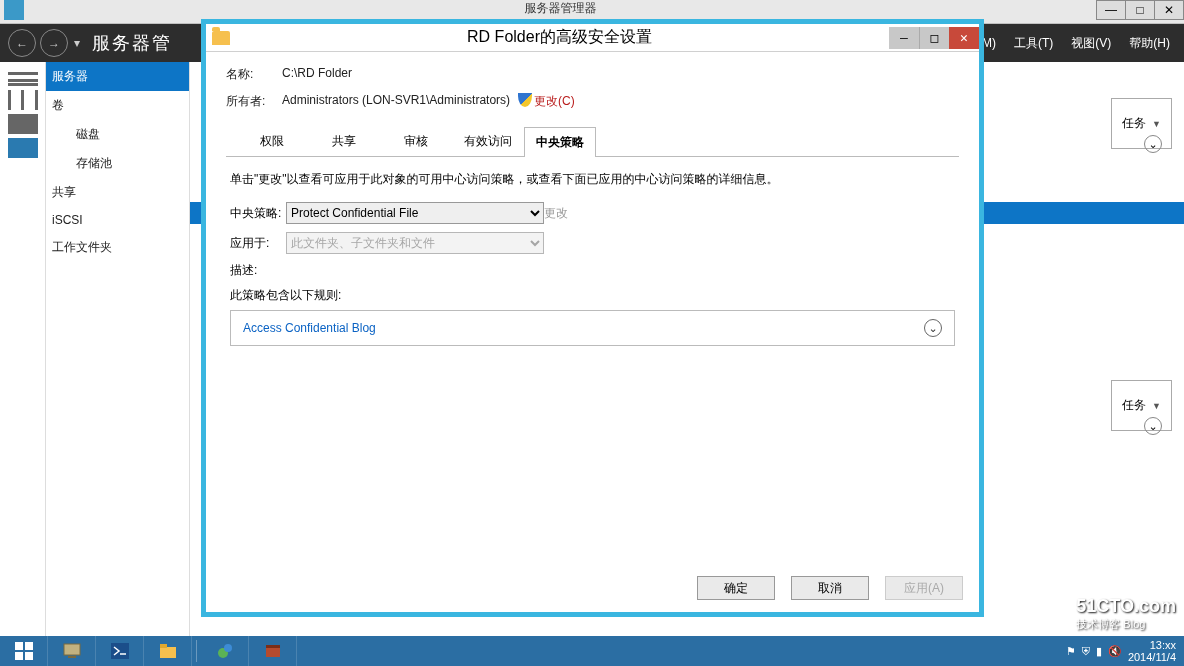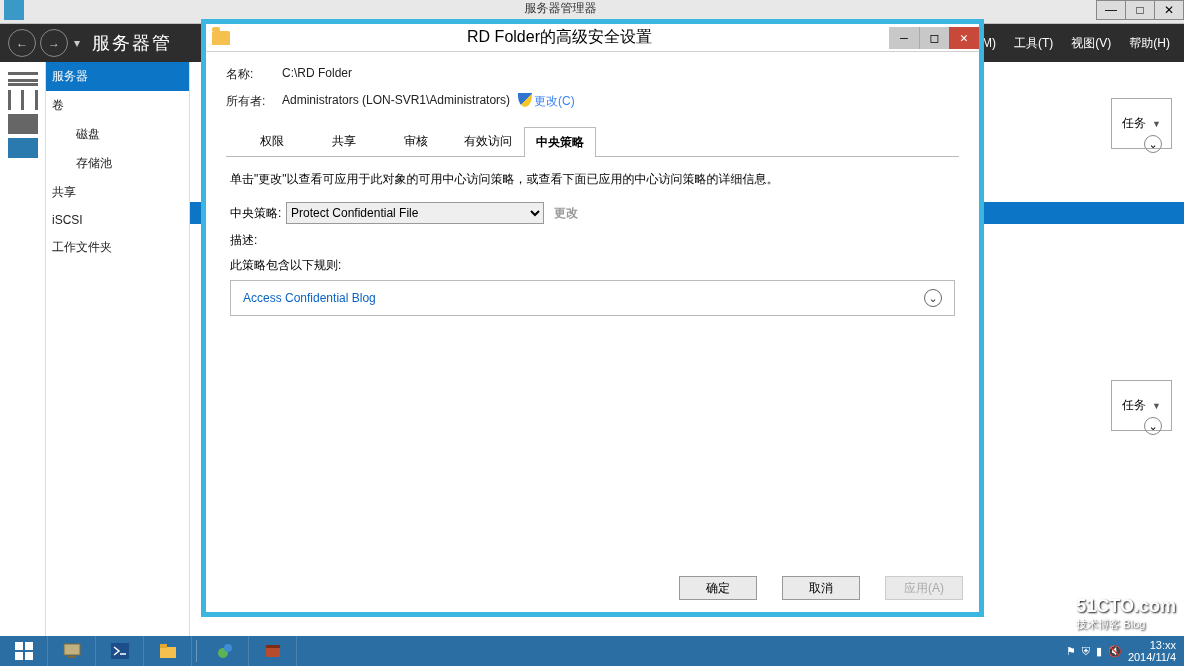--- a/index.html
+++ b/index.html
@@ -48,39 +48,39 @@
 .dlg-winbtns { display: flex; }
 .dlg-winbtns .b { width: 30px; height: 22px; text-align: center; line-height: 22px; font-size: 13px; cursor: pointer; font-family: monospace; }
 .dlg-winbtns .min { background: #c8c8c8; }
 .dlg-winbtns .max { background: #c8c8c8; border-left:1px solid #aaa;}
 .dlg-winbtns .close { background: #c8493a; color: #fff; }
 
 .dlg-body { flex: 1; padding: 14px 20px 4px 20px; overflow: hidden; display: flex; flex-direction: column; }
 .info-row { display: flex; margin-bottom: 10px; font-size: 12px; }
 .info-row .lbl { width: 56px; color: #222; }
 .info-row .val { color: #222; }
-.change-link { color: #3b82f6; margin-left: 8px; cursor: pointer; }
+.change-link { color: #b91c1c; margin-left: 8px; cursor: pointer; }
 .shield { display: inline-block; width: 14px; height: 14px; margin-right: 2px; vertical-align: -2px; background: linear-gradient(135deg,#2e74d0 50%,#f3c62c 50%); border-radius: 0 0 50% 50%/0 0 80% 80%; }
 
 .tabs { display: flex; border-bottom: 1px solid #bbb; margin-top: 6px; }
 .tabs .tab { padding: 6px 0; width: 72px; text-align: center; font-size: 12px; cursor: pointer; border: 1px solid transparent; border-bottom: none; position: relative; }
 .tabs .tab:first-child { margin-left: 10px; }
 .tabs .tab.active { border-color: #bbb; background: #fff; top: 1px; font-weight: bold; }
 
 .tab-content { padding: 14px 4px; font-size: 12px; flex: 1; }
 .form-row { display: flex; align-items: center; margin-bottom: 8px; }
 .form-row .flbl { width: 56px; }
 .form-row select { width: 258px; height: 22px; font-size: 12px; border: 1px solid #999; }
-.form-row .after { margin-left: 10px; color: #999; font-weight: bold; }
+.form-row .after { color: #999; }
 
 .rule-list { border: 1px solid #bbb; margin-top: 6px; }
 .rule-item { display: flex; align-items: center; padding: 8px 12px; color: #0b63c4; cursor: pointer; }
 .rule-item .exp { margin-left: auto; width: 18px; height: 18px; border: 1px solid #666; border-radius: 50%; text-align: center; line-height: 16px; color: #333; font-size: 11px; }
 
-.dlg-footer { padding: 8px 16px 12px; display: flex; justify-content: flex-end; gap: 25px; }
+.dlg-footer { padding: 8px 16px 12px; display: flex; justify-content: flex-end; gap: 16px; }
 .dlg-footer button { width: 78px; height: 24px; font-size: 12px; background: #eaeaea; border: 1px solid #999; cursor: pointer; }
 .dlg-footer button:disabled { color: #aaa; border-color: #ccc; cursor: default; }
 
 
 .taskbar { position: absolute; bottom: 0; left: 0; right: 0; height: 30px; background: #2b6ea3; display: flex; align-items: center; }
 .taskbar .tbtn { width: 48px; height: 30px; display: flex; align-items: center; justify-content: center; cursor: pointer; border-right: 1px solid rgba(255,255,255,0.15); }
 .taskbar .tbtn svg { width:20px; height:20px;}
 .taskbar .tray { margin-left: auto; display: flex; align-items: center; color: #fff; font-size: 11px; padding-right: 8px; gap: 6px; }
 .taskbar .tray .clock { text-align: right; line-height: 12px; }
 
@@ -174,20 +174,26 @@
       <div style="margin-bottom:14px">单击"更改"以查看可应用于此对象的可用中心访问策略，或查看下面已应用的中心访问策略的详细信息。</div>
 
       <div class="form-row">
         <span class="flbl">中央策略:</span>
         <select>
           <option>Protect Confidential File</option>
         </select>
         <span class="after">更改</span>
       </div>
 
+      <div class="form-row">
+        <span class="flbl">应用于:</span>
+        <select disabled="">
+          <option>此文件夹、子文件夹和文件</option>
+        </select>
+      </div>
 
       <div class="form-row">
         <span class="flbl">描述:</span>
       </div>
 
       <div style="margin-top:4px;margin-bottom:4px">此策略包含以下规则:</div>
       <div class="rule-list">
         <div class="rule-item">
           <span>Access Confidential Blog</span>
           <span class="exp">⌄</span>

